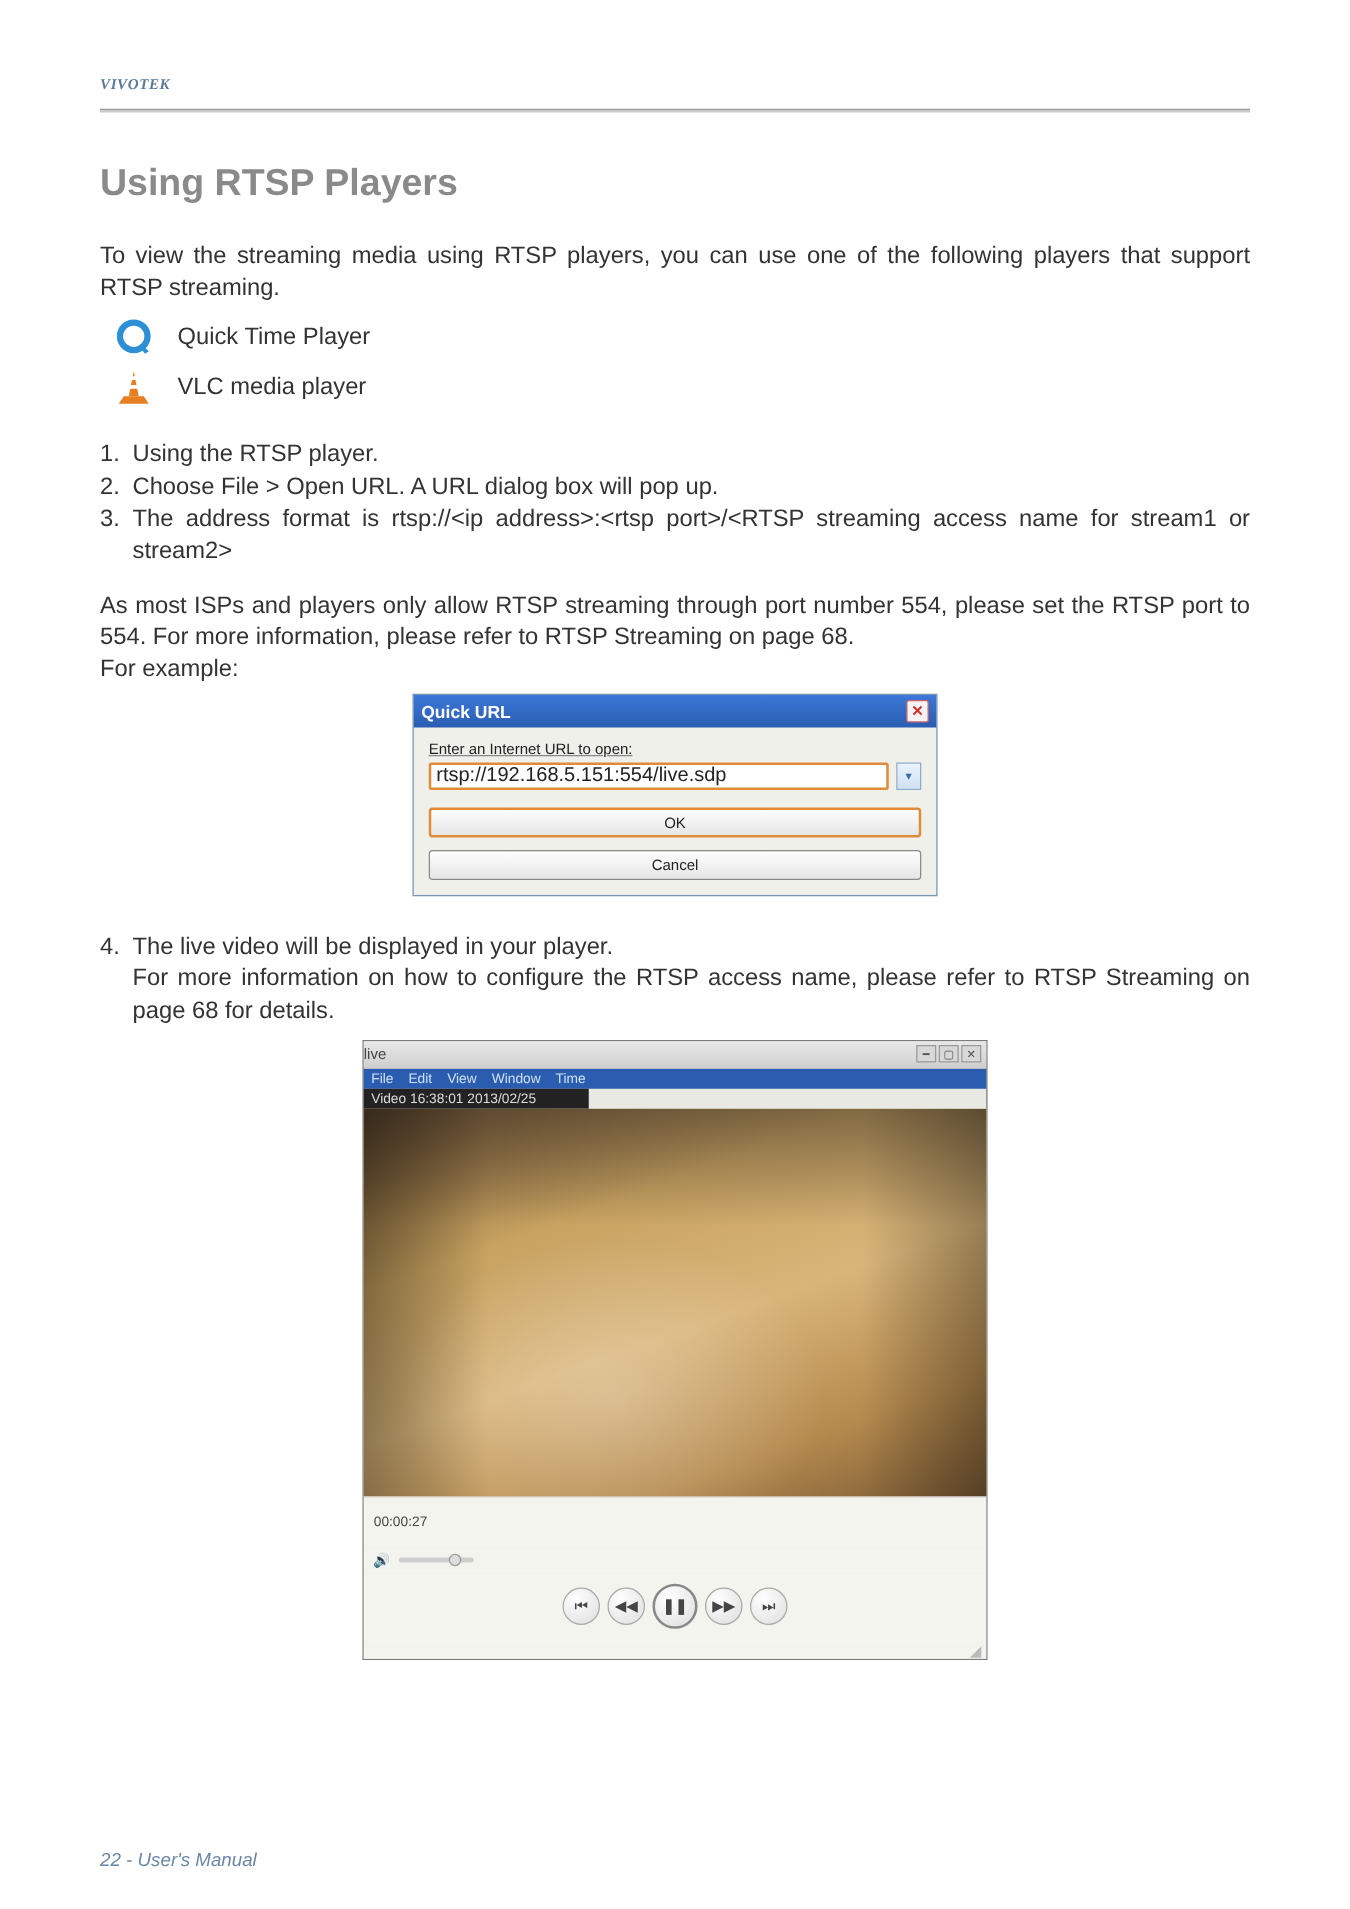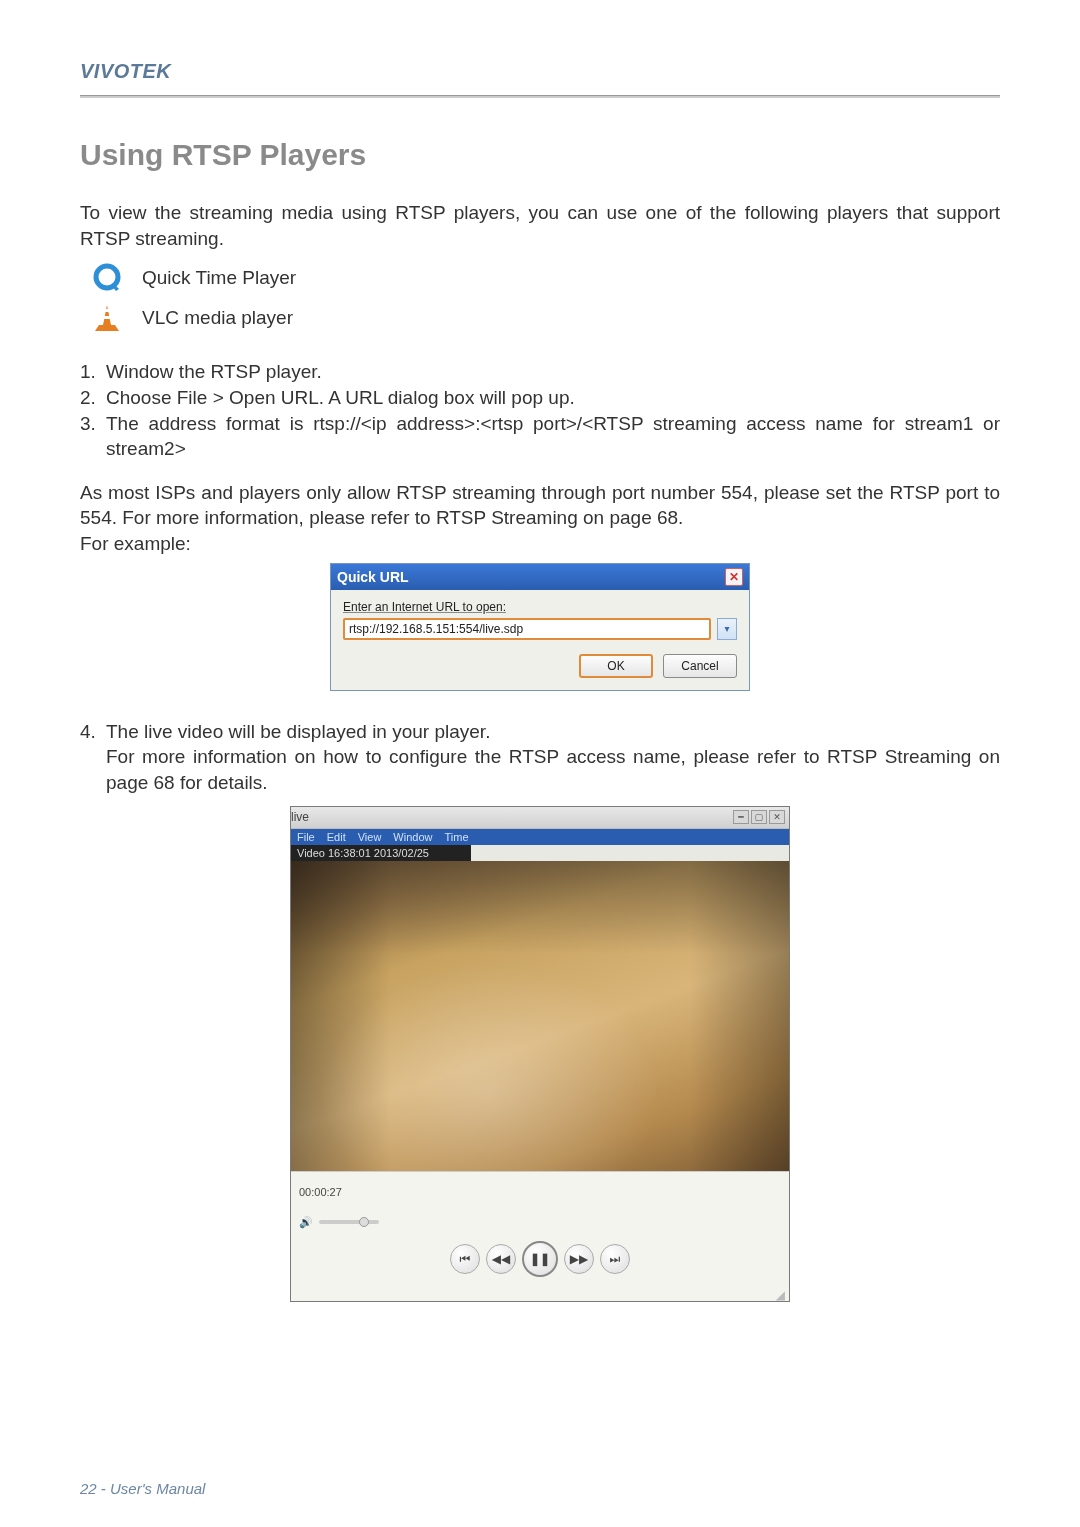--- a/index.html
+++ b/index.html
@@ -12,22 +12,23 @@
   }
   .page {
     padding: 60px 80px 40px 80px;
     position: relative;
     min-height: 1527px;
   }
   .header-brand {
     color: #5b7a99;
     font-style: italic;
     font-weight: bold;
-    font-size: 20px;
+    font-size: 12px;
     letter-spacing: 0.5px;
+    font-family: Liberation Serif, serif;
   }
   .header-rule {
     margin-top: 12px;
     border: none;
     border-top: 1px solid #999;
     border-bottom: 2px solid #ccc;
     height: 3px;
   }
   .section-title {
     color: #8a8a8a;
@@ -117,39 +118,40 @@
   }
   .url-input {
     flex: 1;
     border: 2px solid #e08b3a;
     border-radius: 2px;
     height: 22px;
     background: #fff;
     display: flex;
     align-items: center;
     padding: 0 4px;
-    font-size: 12px;
+    font-size: 16px;
   }
   .url-port {
     color: #222;
   }
   .url-dd {
     width: 20px; height: 22px;
     border: 1px solid #8faad0;
     background: linear-gradient(#eaf2fb,#cfe1f5);
     display: flex; align-items: center; justify-content: center;
     color: #3a6da8;
     font-size: 10px;
     margin-left: 6px;
   }
   .dialog-buttons {
     display: flex;
     justify-content: flex-end;
     gap: 10px;
     margin-top: 14px;
+    flex-direction: column;
   }
   .dlg-btn {
     min-width: 74px;
     height: 24px;
     border: 1px solid #8a8a8a;
     background: linear-gradient(#fdfdfd,#e6e6e6);
     border-radius: 3px;
     font-size: 12px;
     display: flex; align-items: center; justify-content: center;
   }
@@ -306,21 +308,21 @@
           <polygon points="6,22 22,22 26,28 2,28" fill="#e67e22"></polygon>
         </svg>
       </span>
       <span class="body-text">VLC media player</span>
     </div>
   </div>
 
   <div class="step-list">
     <div class="step-row">
       <span class="step-num">1.</span>
-      <span class="step-txt">Window the RTSP player.</span>
+      <span class="step-txt">Using the RTSP player.</span>
     </div>
     <div class="step-row">
       <span class="step-num">2.</span>
       <span class="step-txt">Choose File &gt; Open URL. A URL dialog box will pop up.</span>
     </div>
     <div class="step-row">
       <span class="step-num">3.</span>
       <span class="step-txt">The address format is rtsp://&lt;ip address&gt;:&lt;rtsp port&gt;/&lt;RTSP streaming access name for stream1 or stream2&gt;</span>
     </div>
   </div>

